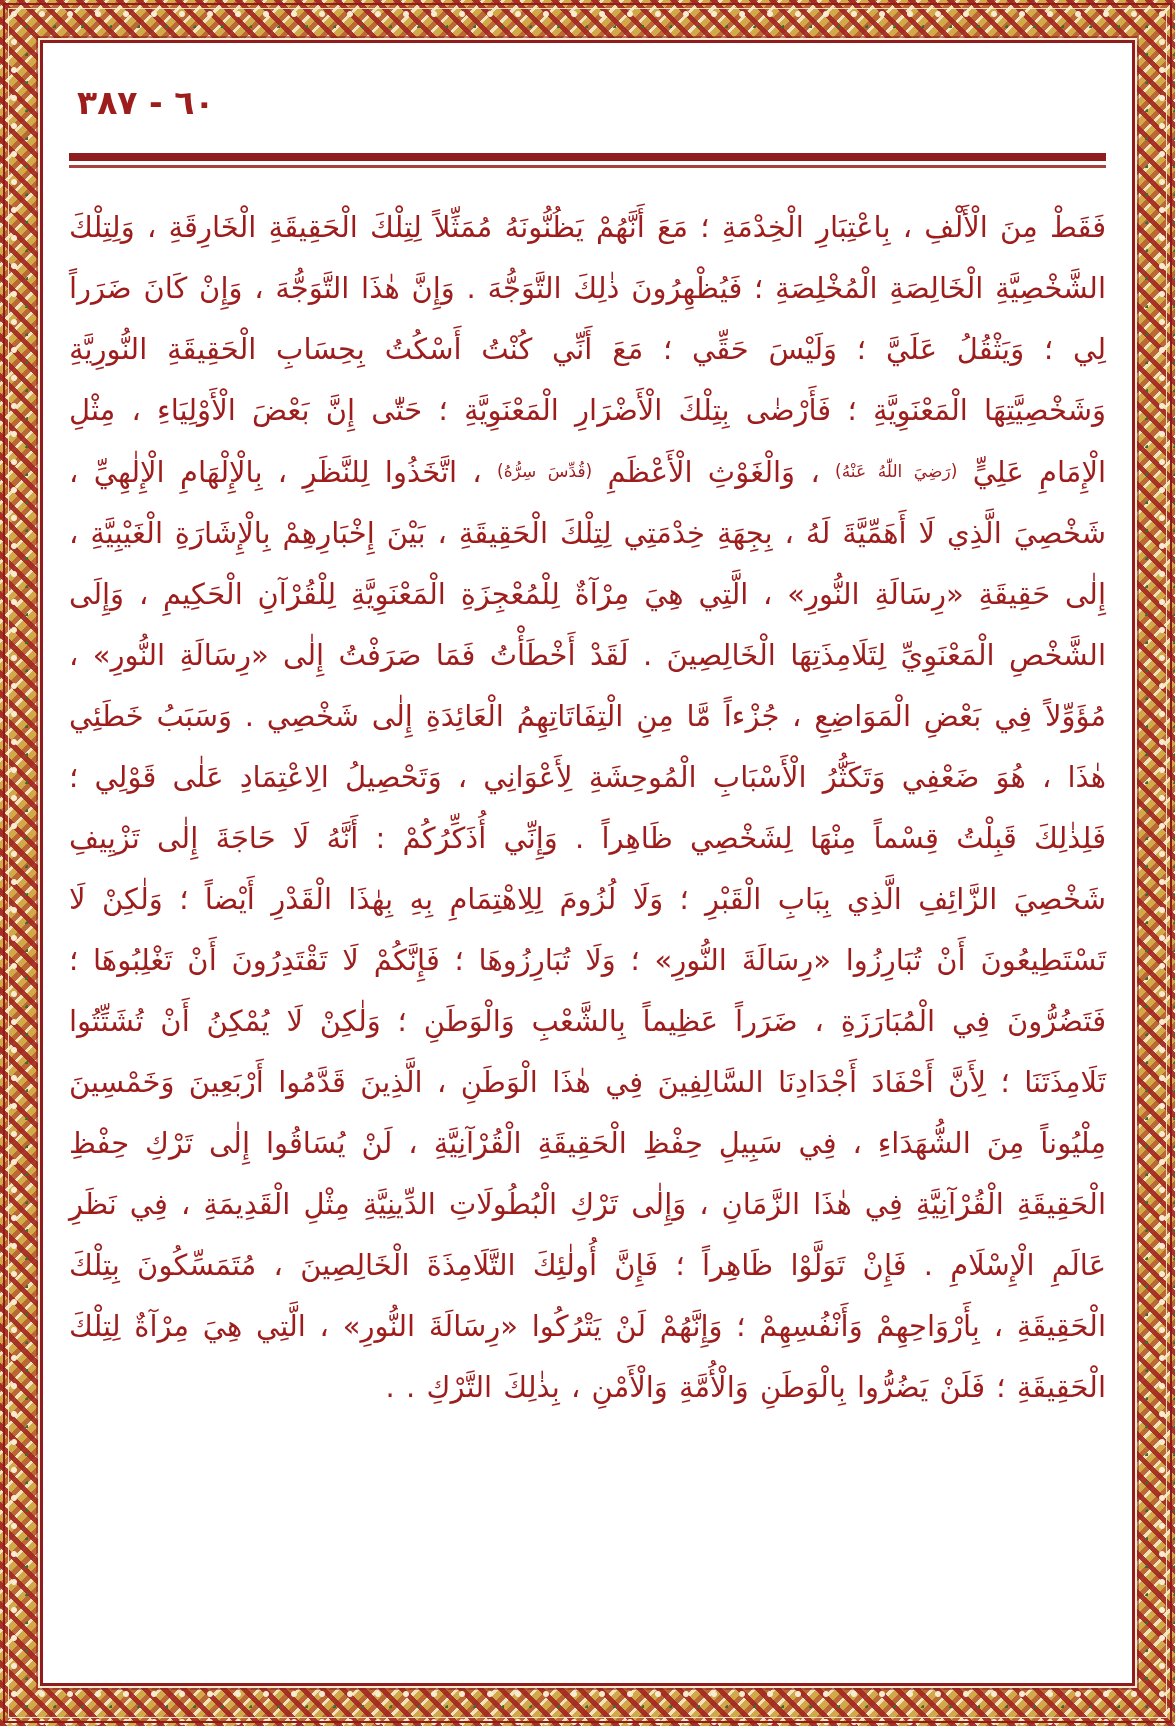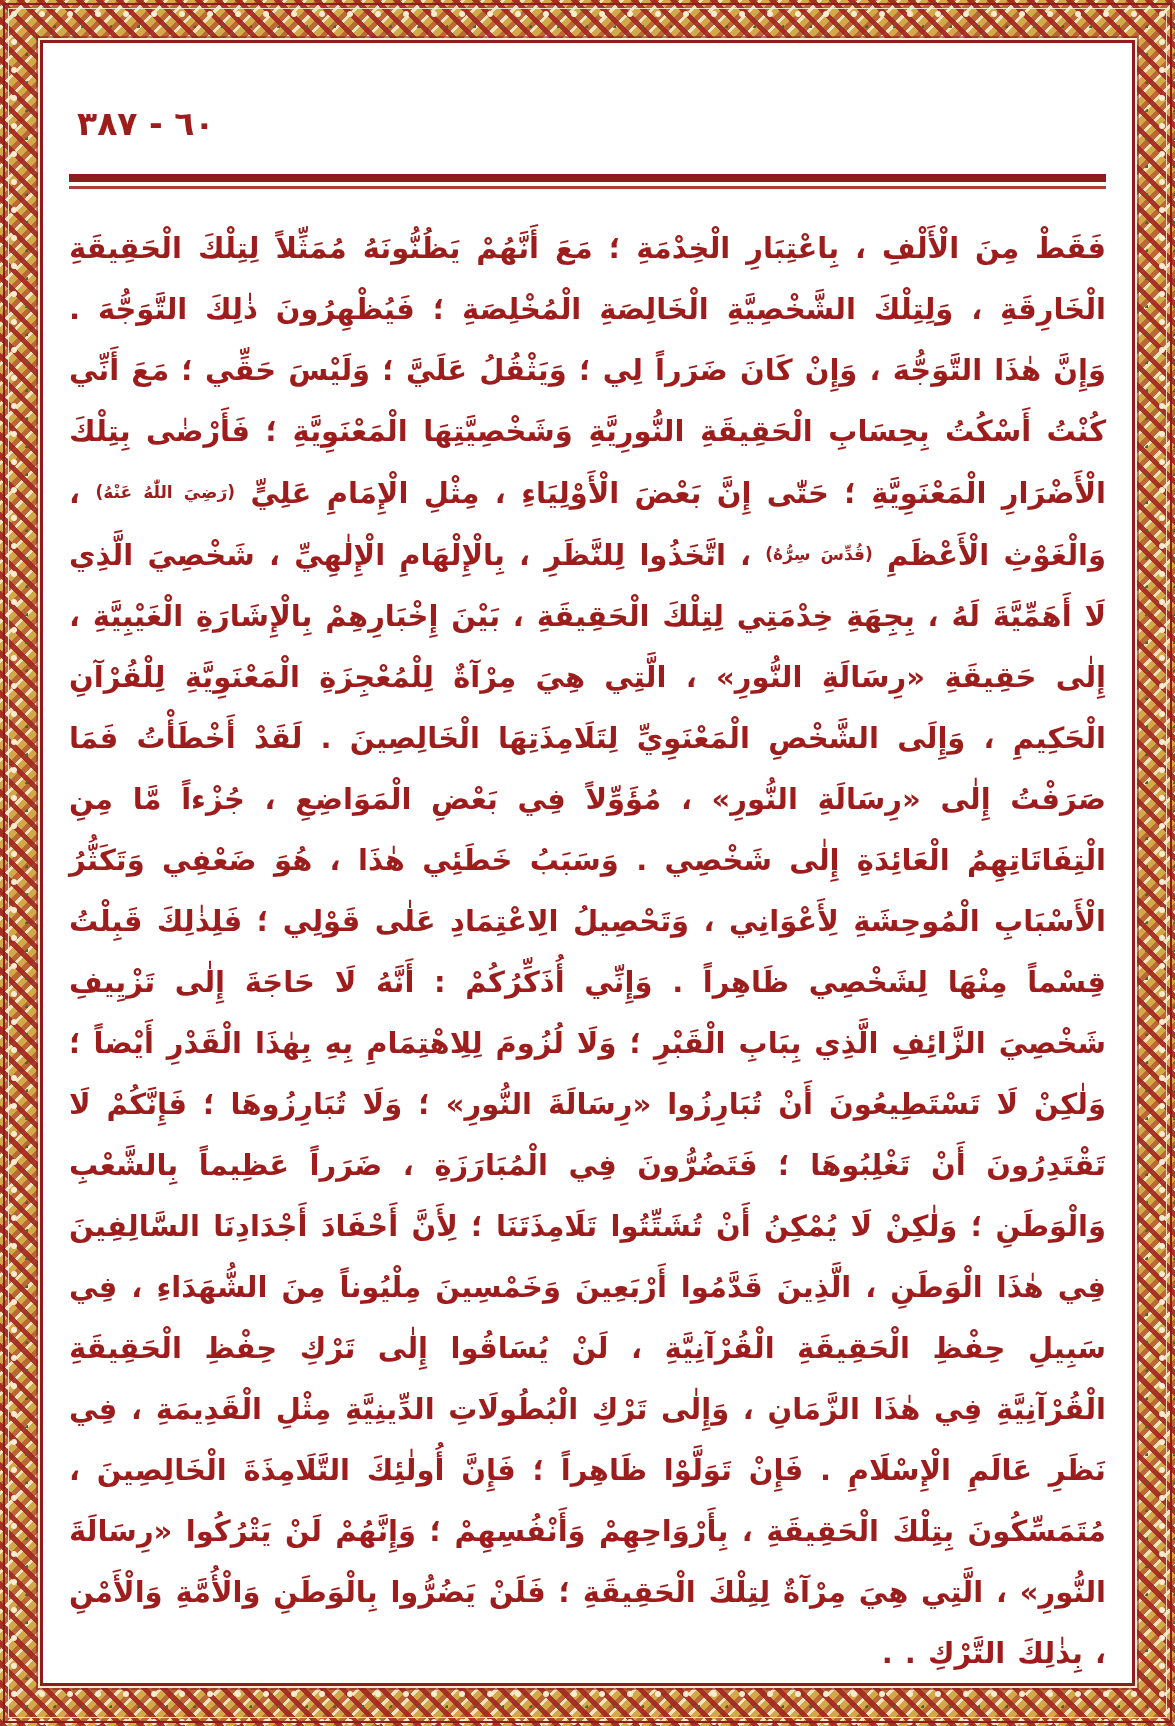--- a/index.html
+++ b/index.html
@@ -29,41 +29,41 @@
   .border-frame::after{
     content:""; position:absolute; inset:8px;
     border:1px solid rgba(247,236,210,.9); pointer-events:none;
   }
   .sheet{
     position:absolute; inset:40px; background:#fff;
     border:3px solid var(--rule-red,#8f1d1d);
     box-shadow:0 0 0 2px var(--border-cream,#f7ecd2), 0 0 0 4px rgba(143,29,29,.55);
   }
   .content{
-    position:absolute; inset:0; padding:39px 26px 16px; direction:rtl; overflow:hidden;
+    position:absolute; inset:0; padding:18px 26px 16px; direction:rtl; overflow:hidden;
   }
   
   .header{position:relative; height:86px;}
   .page-num{
     position:absolute; left:8px; top:22px; direction:rtl;
     font-size:33px; font-weight:bold; color:var(--body-red,#9d1c1c); letter-spacing:2px;
   }
   .title{
     text-align:center; padding-top:8px;
     font-size:38px; font-weight:bold; color:var(--body-red,#9d1c1c);
     text-shadow:0 1px 0 rgba(157,28,28,.35);
   }
   .double-rule{
     height:4px; margin:6px 0 16px;
     border-top:8px solid var(--rule-red,#8f1d1d);
     border-bottom:3px solid #a8403c;
   }
   
   .body-text{
-    font-size:29px; font-weight:bold; color:var(--body-red,#9d1c1c);
+    font-size:29px; font-weight:normal; color:var(--body-red,#9d1c1c);
     text-align:justify; line-height:61px; word-spacing:2px;
   }
   .seg{white-space:pre-wrap;}
   .seg.h{font-size:17px; vertical-align:5px; letter-spacing:0;}
 </style>
 </head>
 <body>
 
 <div class="page">
   <div class="border-frame"></div>

